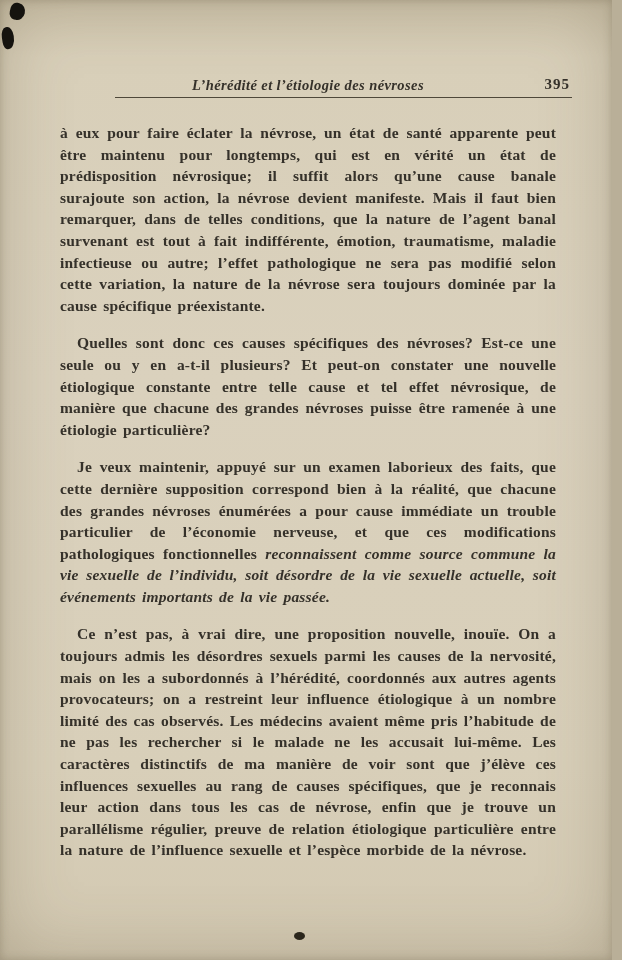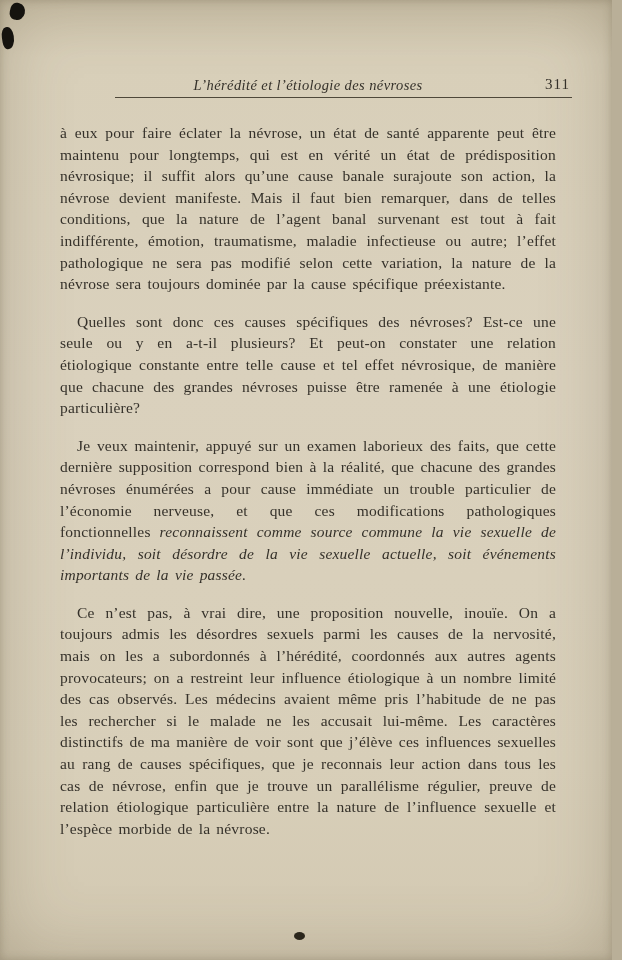--- a/index.html
+++ b/index.html
@@ -15,20 +15,21 @@
     position: relative;
     width: 612px;
     height: 960px;
     overflow: hidden;
     background:
       linear-gradient(180deg, #cfc5ad 0%, #d8cfb9 6%, #dad1bd 40%, #d8cfb9 80%, #d2c8b1 100%);
     box-shadow:
       inset 0 0 70px rgba(105, 92, 66, 0.30),
       inset 0 0 10px rgba(80, 70, 48, 0.28);
     color: var(--ink, #35312a);
+    font-weight: bold;
   }
 
   
   .scan-mark { position: absolute; background: #15130f; }
   .mark-top-left-1 {
     left: 10px; top: 3px; width: 15px; height: 17px;
     border-radius: 42% 58% 55% 45%;
     transform: rotate(14deg);
   }
   .mark-left-edge {
@@ -102,24 +103,24 @@
 <body>
 
 <div class="page">
 
   <div class="scan-mark mark-top-left-1"></div>
   <div class="scan-mark mark-left-edge"></div>
   <div class="scan-mark mark-bottom"></div>
 
   <div class="header">
     <span class="header-title">L’hérédité et l’étiologie des névroses</span>
-    <span class="header-page-number">311</span>
+    <span class="header-page-number">395</span>
     <div class="header-rule"></div>
   </div>
 
   <div class="body-block">
       <p class="no-indent"><span>à eux pour faire éclater la névrose, un état de santé apparente peut être maintenu pour longtemps, qui est en vérité un état de prédisposition névrosique; il suffit alors qu’une cause banale surajoute son action, la névrose devient manifeste. Mais il faut bien remarquer, dans de telles conditions, que la nature de l’agent banal survenant est tout à fait indifférente, émotion, traumatisme, maladie infectieuse ou autre; l’effet pathologique ne sera pas modifié selon cette variation, la nature de la névrose sera toujours dominée par la cause spécifique préexistante.</span></p>
-      <p><span>Quelles sont donc ces causes spécifiques des névroses? Est-ce une seule ou y en a-t-il plusieurs? Et peut-on constater une relation étiologique constante entre telle cause et tel effet névrosique, de manière que chacune des grandes névroses puisse être ramenée à une étiologie particulière?</span></p>
+      <p><span>Quelles sont donc ces causes spécifiques des névroses? Est-ce une seule ou y en a-t-il plusieurs? Et peut-on constater une nouvelle étiologique constante entre telle cause et tel effet névrosique, de manière que chacune des grandes névroses puisse être ramenée à une étiologie particulière?</span></p>
       <p><span>Je veux maintenir, appuyé sur un examen laborieux des faits, que cette dernière supposition correspond bien à la réalité, que chacune des grandes névroses énumérées a pour cause immédiate un trouble particulier de l’économie nerveuse, et que ces modifications pathologiques fonctionnelles </span><span class="italic">reconnaissent comme source commune la vie sexuelle de l’individu, soit désordre de la vie sexuelle actuelle, soit événements importants de la vie passée.</span></p>
       <p><span>Ce n’est pas, à vrai dire, une proposition nouvelle, inouïe. On a toujours admis les désordres sexuels parmi les causes de la nervosité, mais on les a subordonnés à l’hérédité, coordonnés aux autres agents provocateurs; on a restreint leur influence étiologique à un nombre limité des cas observés. Les médecins avaient même pris l’habitude de ne pas les rechercher si le malade ne les accusait lui-même. Les caractères distinctifs de ma manière de voir sont que j’élève ces influences sexuelles au rang de causes spécifiques, que je reconnais leur action dans tous les cas de névrose, enfin que je trouve un parallélisme régulier, preuve de relation étiologique particulière entre la nature de l’influence sexuelle et l’espèce morbide de la névrose.</span></p>
     </div>
 
 </div>
 
 </body></html>

